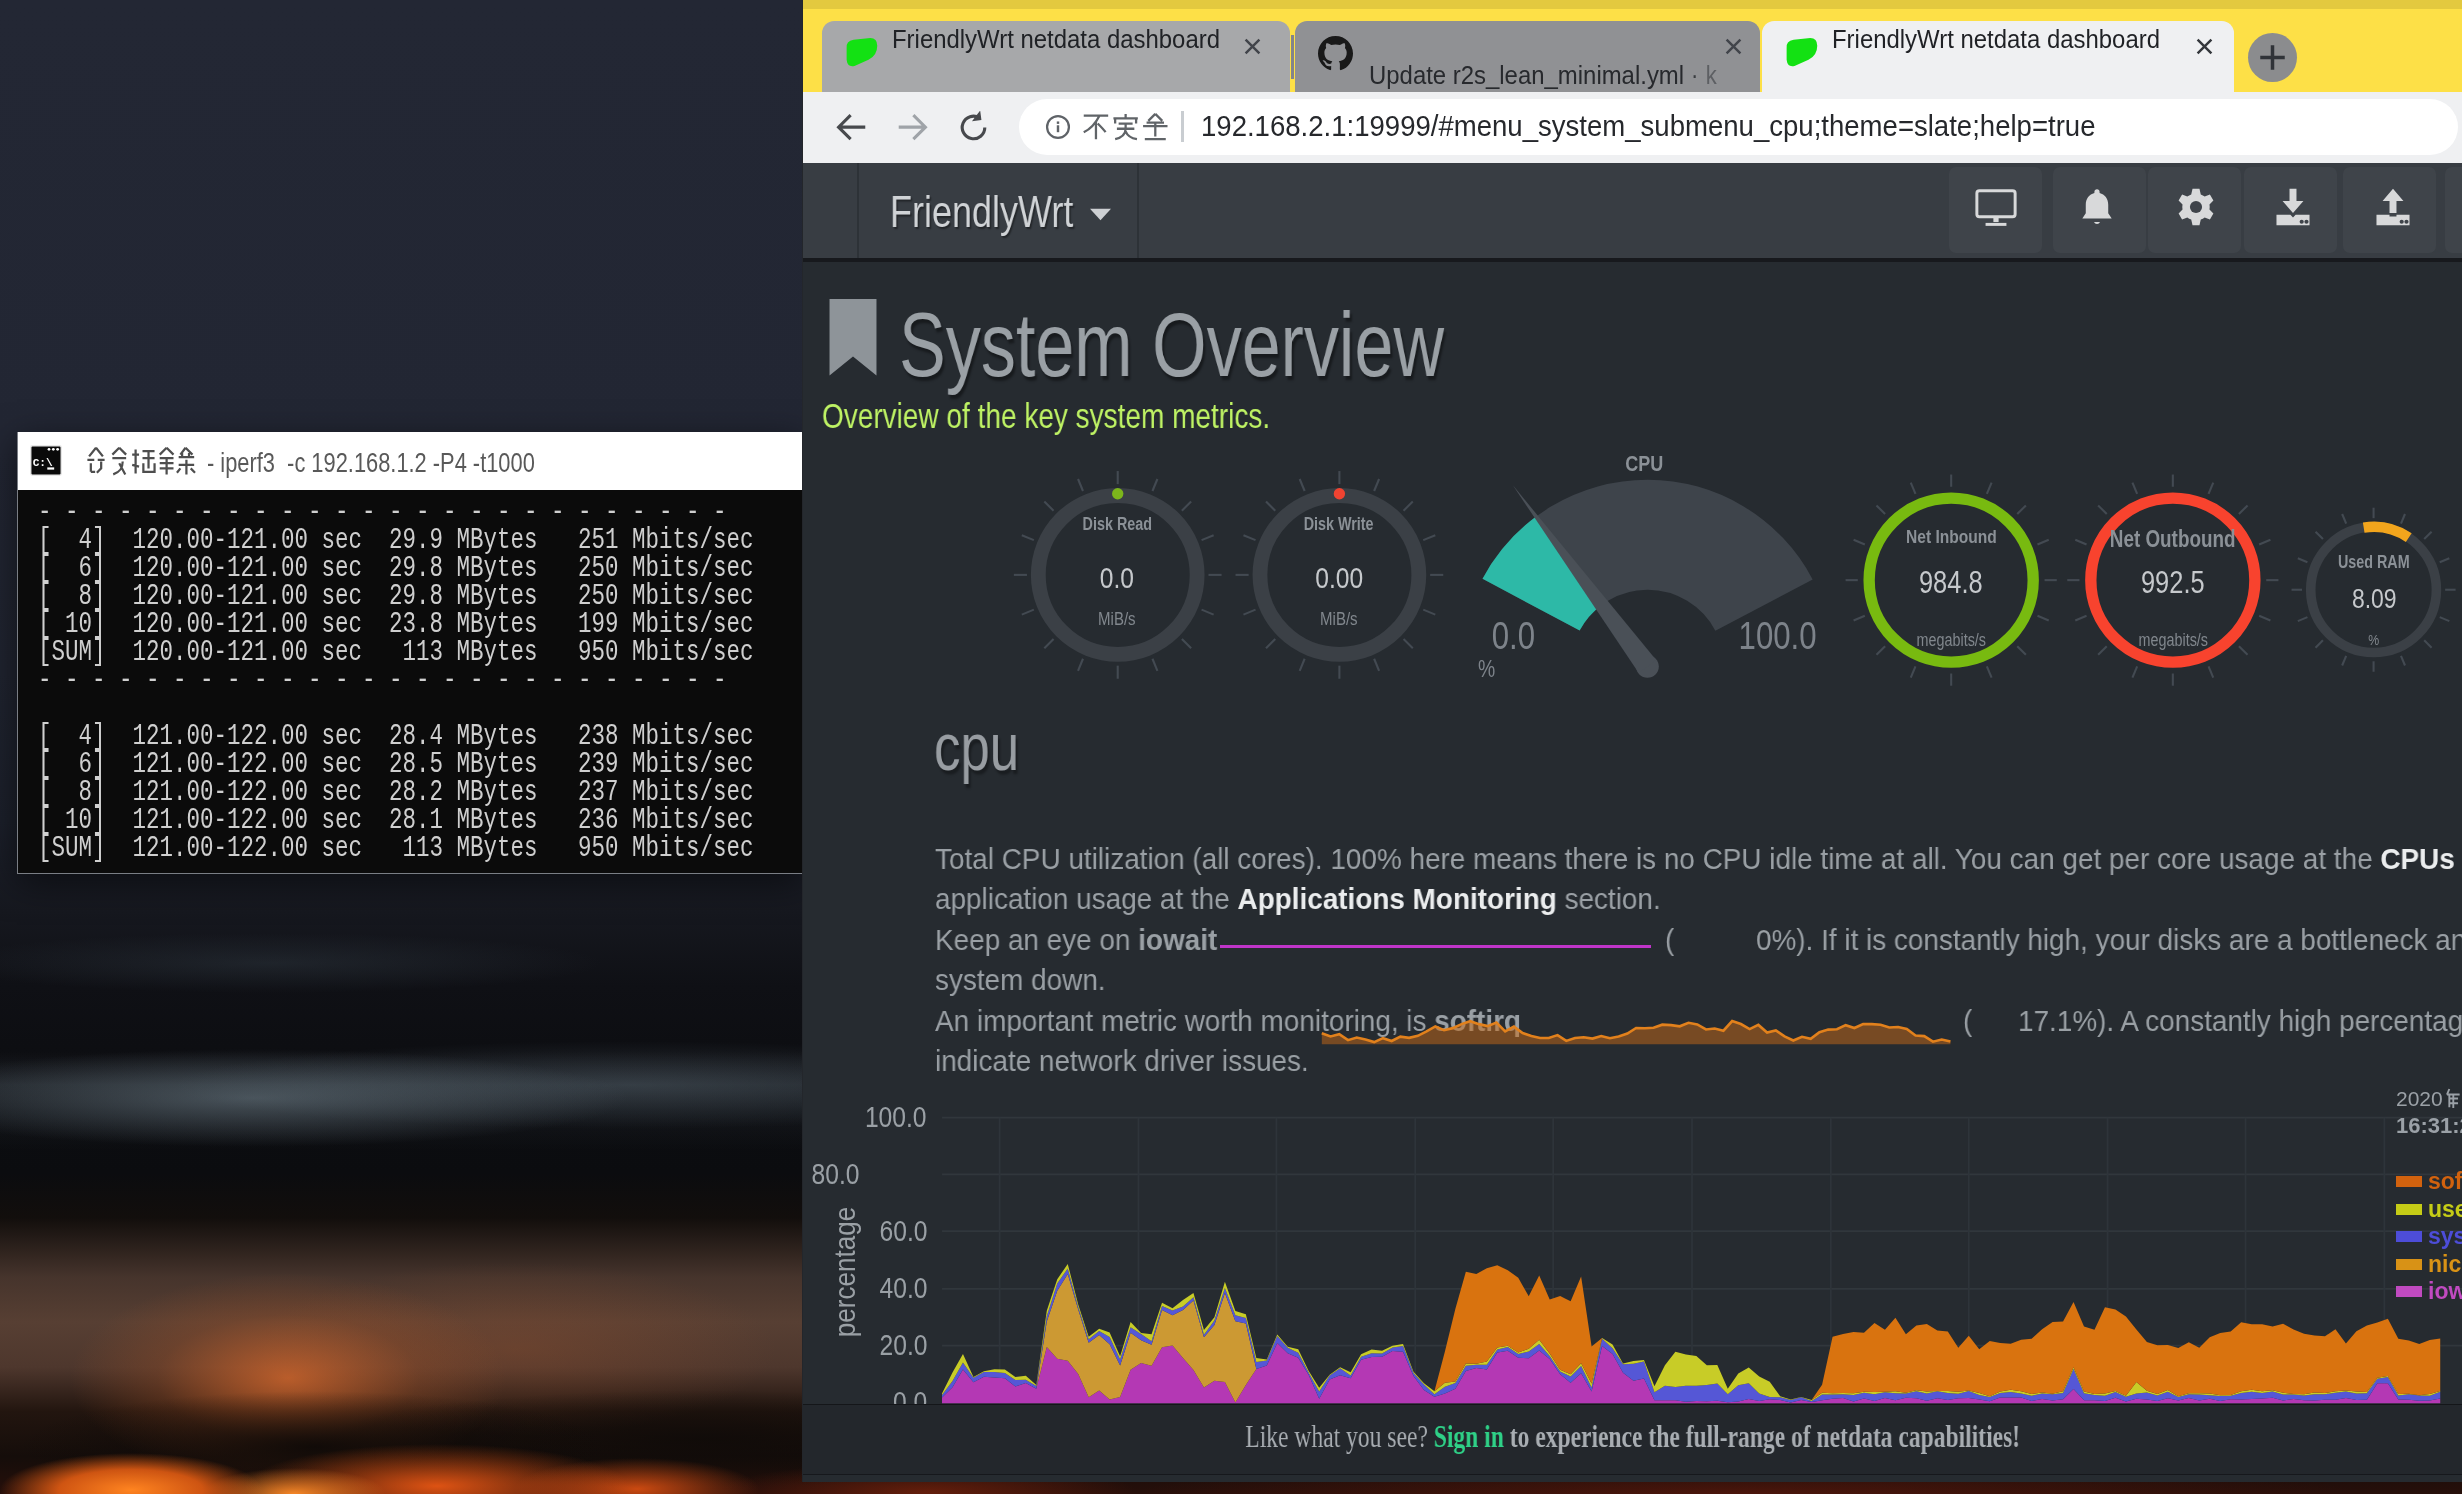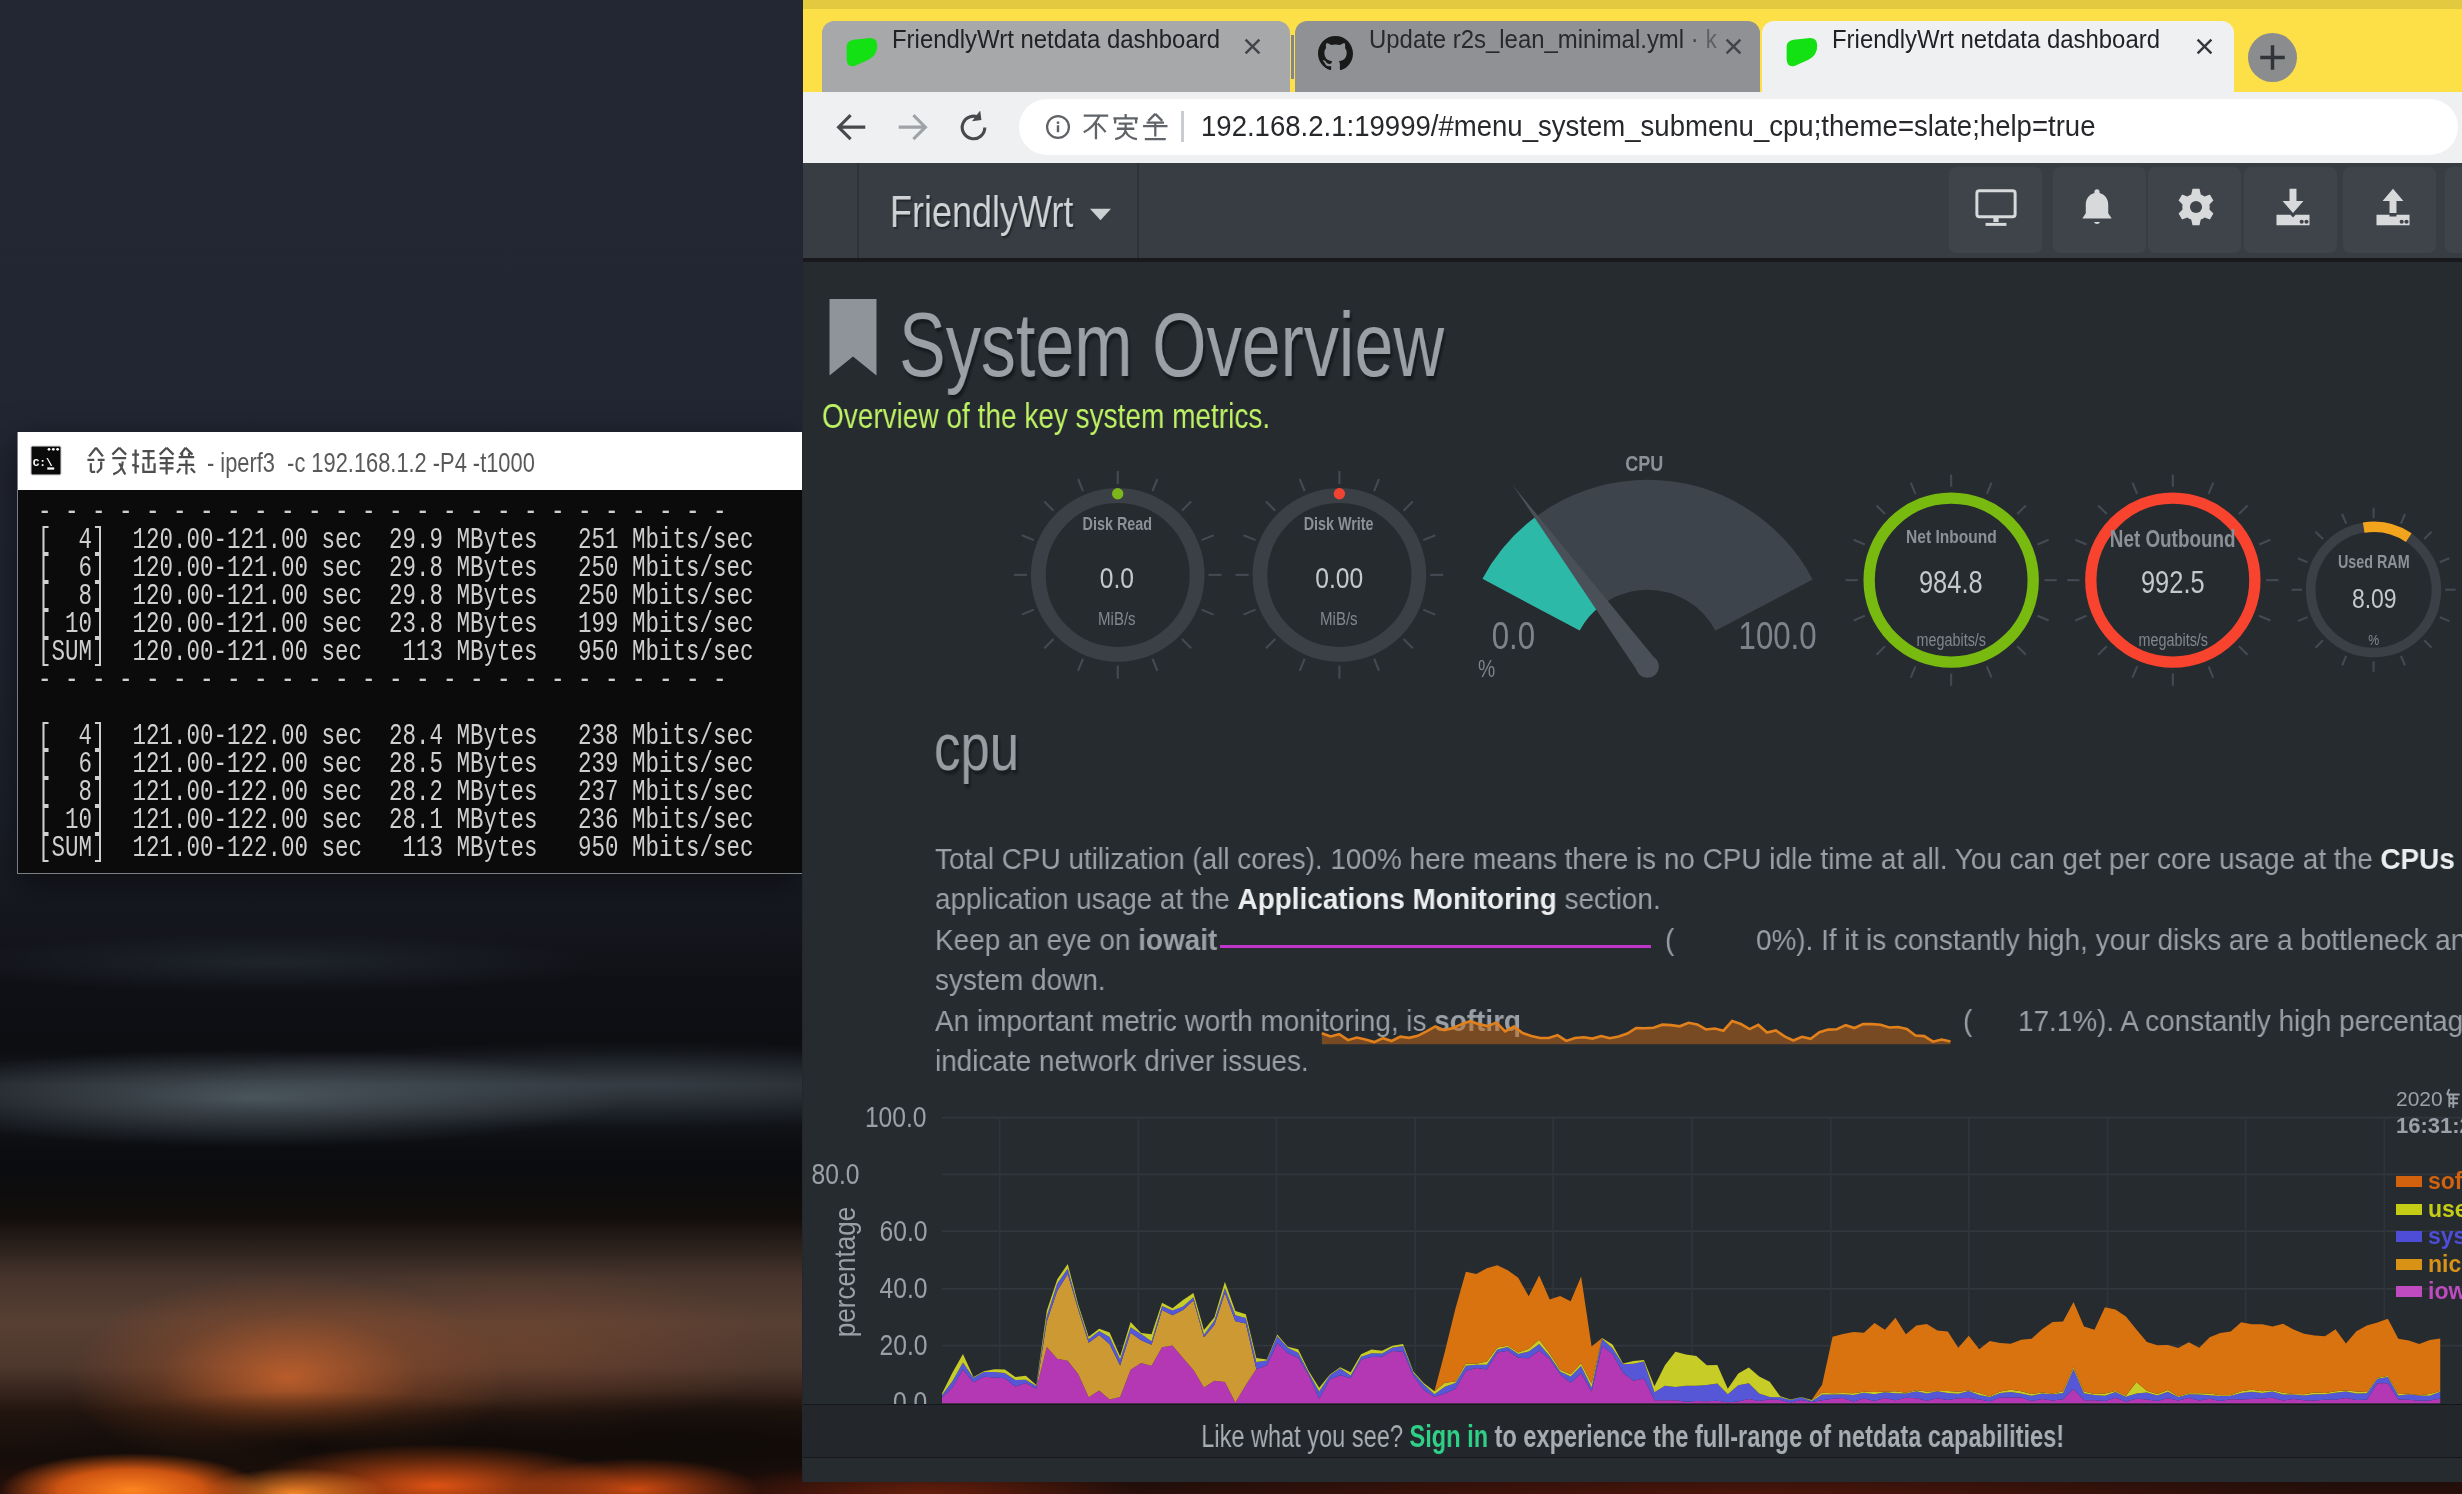--- a/index.html
+++ b/index.html
@@ -37,21 +37,21 @@
 .tabx{position:absolute;top:35px;width:23px;height:23px;}
 #toolbar{position:absolute;left:0;top:92px;width:100%;height:72px;background:#eff0f2;}
 #pill{position:absolute;left:216px;top:7px;width:1439px;height:56px;background:#fff;border-radius:28px;text-decoration:underline;}
 #navbar{position:absolute;left:0;top:163px;width:100%;height:95px;background:#383d43;}
 .ncell{position:absolute;top:4.4px;height:86px;width:93px;background:#3f444a;border-radius:7px;}
 #navbot{position:absolute;left:0;top:258px;width:100%;height:3.5px;background:#17191d;}
 
 .cx{display:inline-block;transform:scaleX(.8);transform-origin:0 50%;white-space:nowrap;}
 .cxc{display:inline-block;transform:scaleX(.8);transform-origin:50% 50%;white-space:nowrap;}
 #content{position:absolute;left:0;top:262px;width:100%;height:1142px;background:#262b30;overflow:hidden;}
-#bottombar{position:absolute;left:0;top:1404px;width:100%;height:54px;background:#23272c;border-top:1.7px solid #141619;border-bottom:1.7px solid #16181c;}
+#bottombar{position:absolute;left:0;top:1404px;width:100%;height:71px;background:#23272c;border-top:1.7px solid #141619;border-bottom:1.7px solid #16181c;font-family:Liberation Serif, serif;}
 </style></head>
 <body>
 <div id="wall"></div>
 
 <div id="cmd">
  <div id="cmdtitle">
   <svg class="abs" style="left:12.2px;top:13px" width="32" height="31" viewBox="0 0 37 36">
         <rect x="0.8" y="0.8" width="35.4" height="34.4" rx="2" fill="#0a0a0a" stroke="#e8e8e8" stroke-width="1.6"></rect>
         <circle cx="22" cy="5" r="1.6" fill="#fff"></circle>
         <circle cx="27" cy="5" r="1.6" fill="#fff"></circle>
@@ -96,21 +96,21 @@
         <path d="M3,14 Q2,5 11,4 L30,2 Q38,2 38,11 Q38,22 28,27 L12,34 Q4,36 3,27 Z" fill="#13e113"></path>
       </svg>
   <div class="tabtxt" style="left:89px;color:#202226;"><span>FriendlyWrt netdata dashboard</span></div>
   <svg class="tabx" style="left:438px;" viewBox="0 0 30 30">
         <path d="M6,6 L24,24 M24,6 L6,24" stroke="#41444a" stroke-width="3.2"></path>
       </svg>
   <div class="abs" style="left:488px;top:35px;width:2.6px;height:44px;background:#84858a"></div>
   <svg class="abs" style="left:515px;top:36px" width="35" height="35" viewBox="0 0 16 16">
         <path fill="#191919" d="M8 0C3.58 0 0 3.58 0 8c0 3.54 2.29 6.53 5.47 7.59.4.07.55-.17.55-.38 0-.19-.01-.82-.01-1.49-2.01.37-2.53-.49-2.69-.94-.09-.23-.48-.94-.82-1.13-.28-.15-.68-.52-.01-.53.63-.01 1.08.58 1.23.82.72 1.21 1.87.87 2.33.66.07-.52.28-.87.51-1.07-1.78-.2-3.64-.89-3.64-3.95 0-.87.31-1.59.82-2.15-.08-.2-.36-1.02.08-2.12 0 0 .67-.21 2.2.82.64-.18 1.32-.27 2-.27s1.36.09 2 .27c1.53-1.04 2.2-.82 2.2-.82.44 1.1.16 1.92.08 2.12.51.56.82 1.27.82 2.15 0 3.07-1.87 3.75-3.65 3.95.29.25.54.73.54 1.48 0 1.07-.01 1.93-.01 2.2 0 .21.15.46.55.38A8.01 8.01 0 0 0 16 8c0-4.42-3.58-8-8-8z"></path>
       </svg>
-  <div class="tabtxt" style="left:566px;color:#27292d;"><span>Update r2s_lean_minimal.yml <span style="color:#3a3d41">·</span> <span style="color:#5d5f63">k</span></span></div>
+  <div class="tabtxt" style="left:566px;color:#27292d;margin-top:36px;"><span>Update r2s_lean_minimal.yml <span style="color:#3a3d41">·</span> <span style="color:#5d5f63">k</span></span></div>
   <svg class="tabx" style="left:919px;" viewBox="0 0 30 30">
         <path d="M6,6 L24,24 M24,6 L6,24" stroke="#41444a" stroke-width="3.2"></path>
       </svg>
   <svg class="abs" style="left:981px;top:36px" width="35" height="37" viewBox="0 0 40 42">
         <path d="M3,14 Q2,5 11,4 L30,2 Q38,2 38,11 Q38,22 28,27 L12,34 Q4,36 3,27 Z" fill="#13e113"></path>
       </svg>
   <div class="tabtxt" style="left:1029px;color:#1f2125;"><span>FriendlyWrt netdata dashboard</span></div>
   <svg class="tabx" style="left:1390px;" viewBox="0 0 30 30">
         <path d="M6,6 L24,24 M24,6 L6,24" stroke="#34373c" stroke-width="3.2"></path>
       </svg>

